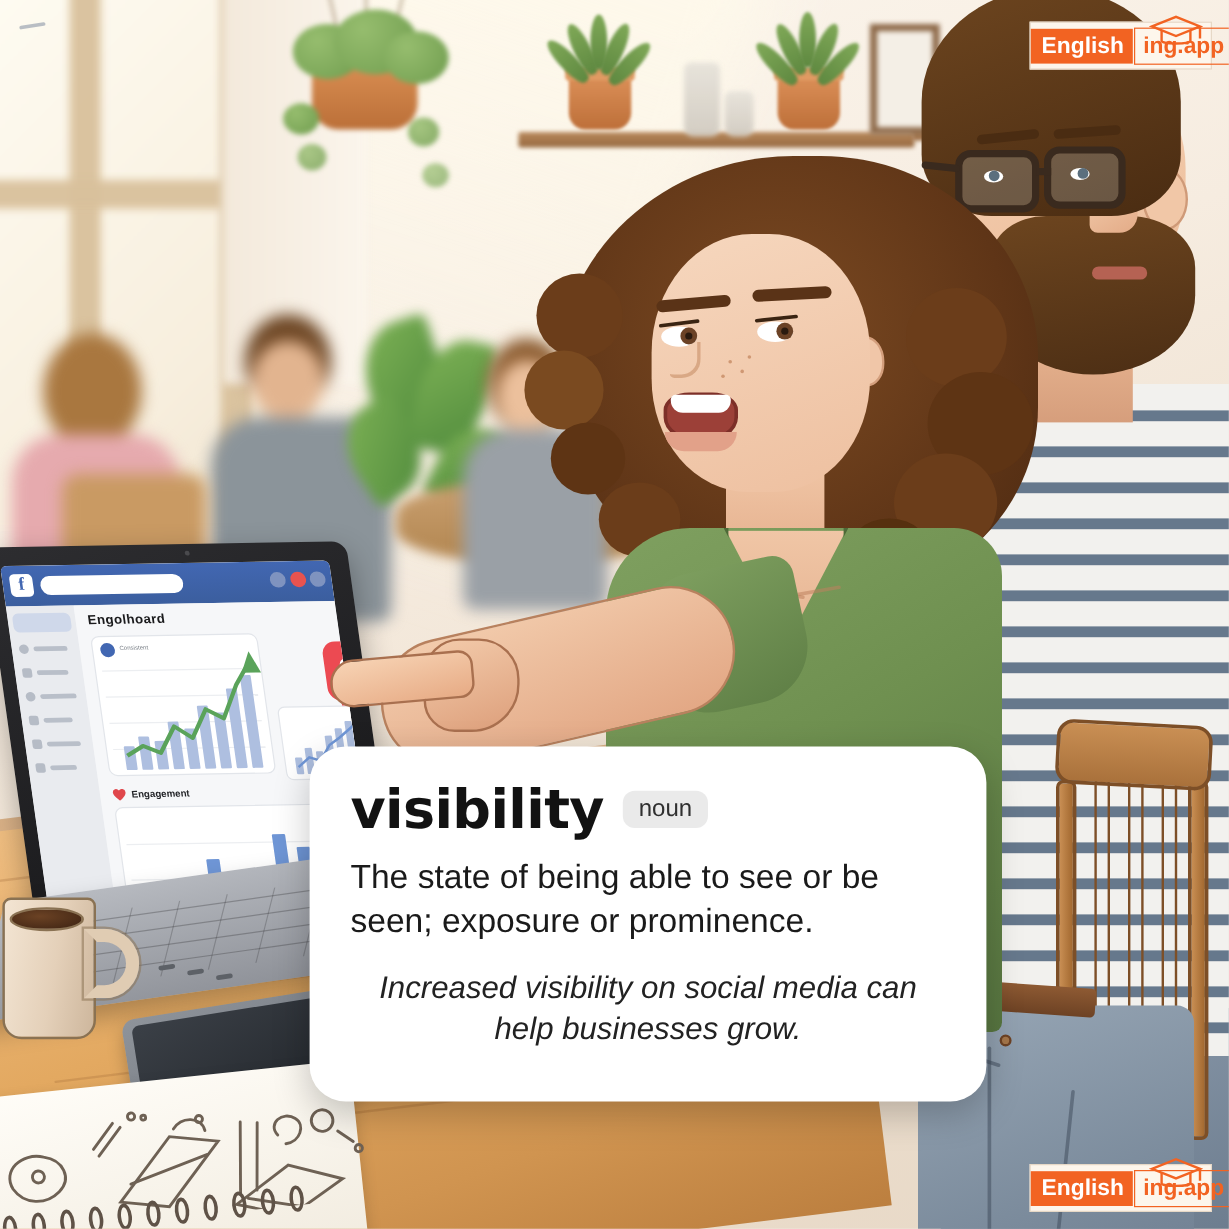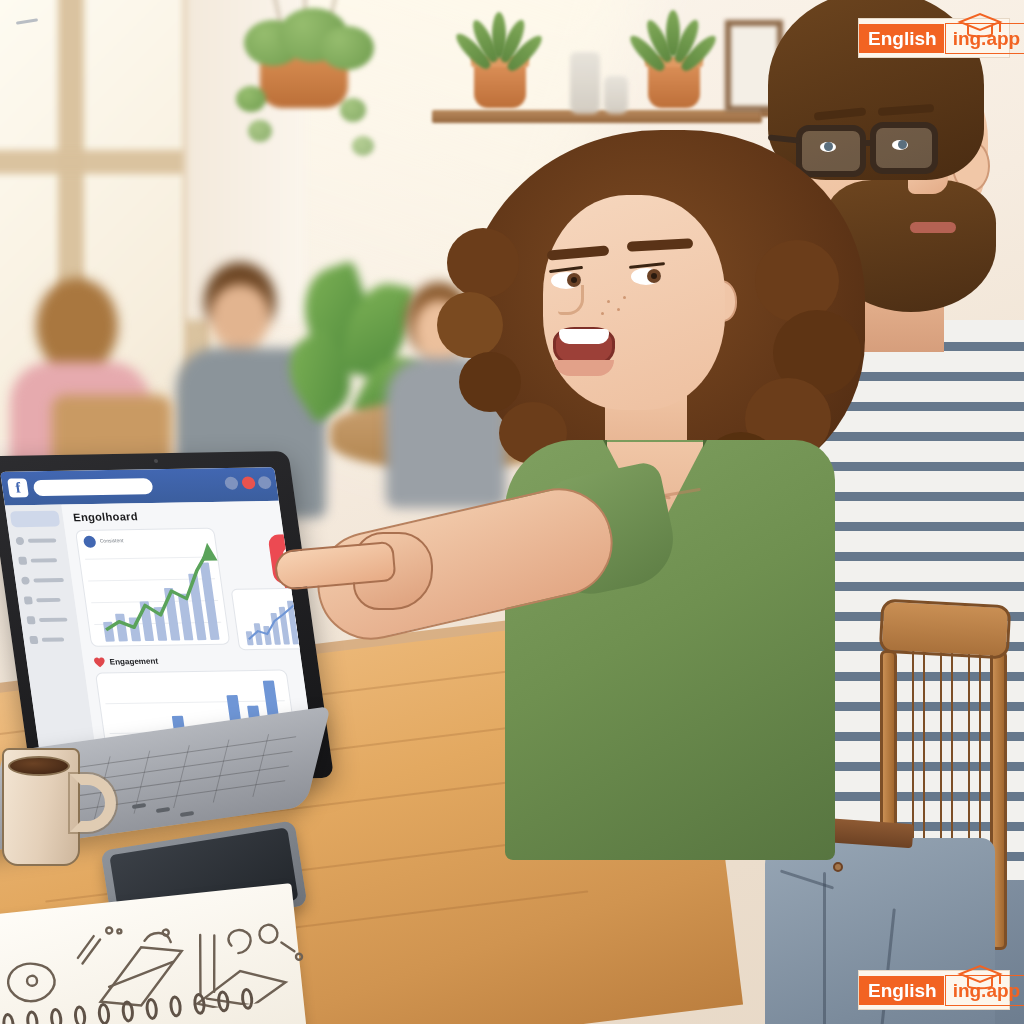--- a/index.html
+++ b/index.html
@@ -833,20 +833,28 @@
     <div class="freckle" style="left:168px;top:176px;"></div>
 
     <div class="sleeve"></div>
     <div class="w-arm"></div>
     <div class="hand">
       <div class="knuckles"></div>
       <div class="finger"></div>
     </div>
   </div>
 
+  <div class="defcard">
+    <div class="head-row">
+      <div class="word">visibility</div>
+      <div class="pos">noun</div>
+    </div>
+    <div class="definition">The state of being able to see or be seen; exposure or prominence.</div>
+    <div class="example">Increased visibility on social media can help businesses grow.</div>
+  </div>
 
   <div class="logo logo-a">
     <span class="logo-orange">English</span>
     <span class="logo-white">ing.app</span>
     <svg class="cap-icon" width="46" height="30" viewBox="0 0 46 30">
       <path d="M3 11 L23 3 L43 11 L23 19 Z" fill="none" stroke="#F26322" stroke-width="2"></path>
       <path d="M11 14 L11 23 C11 26 35 26 35 23 L35 14" fill="none" stroke="#F26322" stroke-width="2"></path>
       <path d="M43 11 L43 21" fill="none" stroke="#F26322" stroke-width="2"></path>
     </svg>
   </div>

